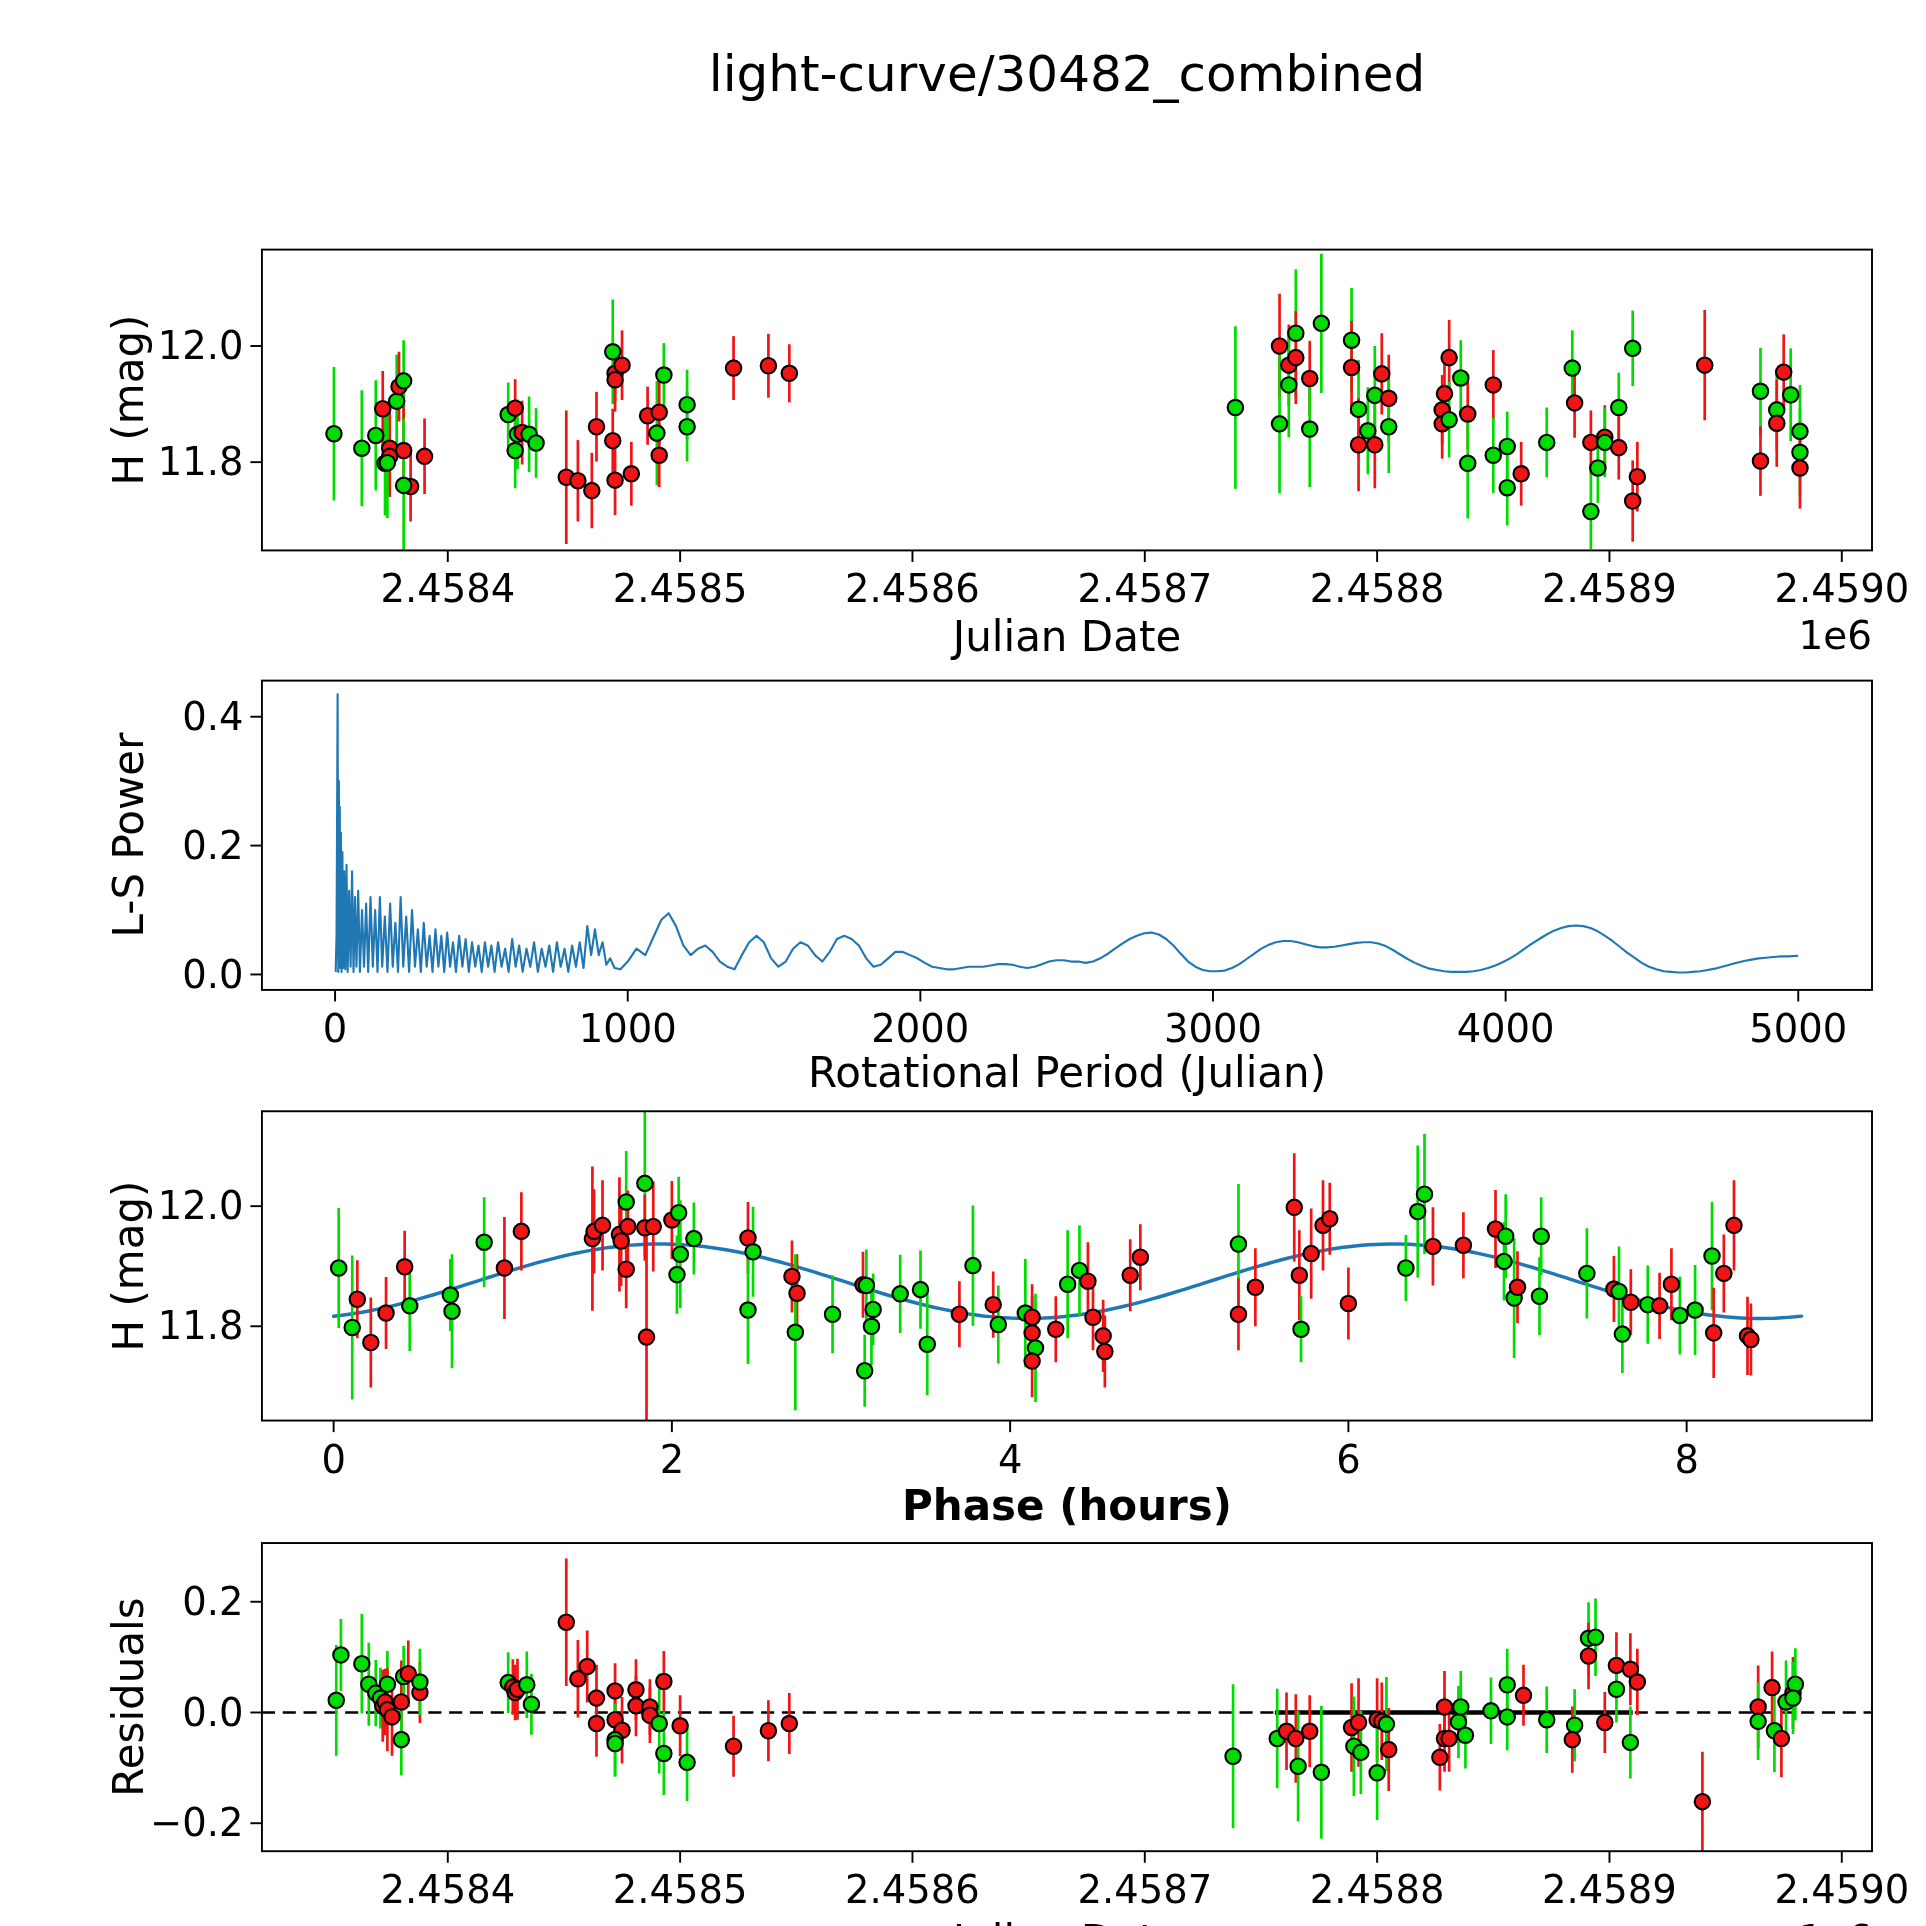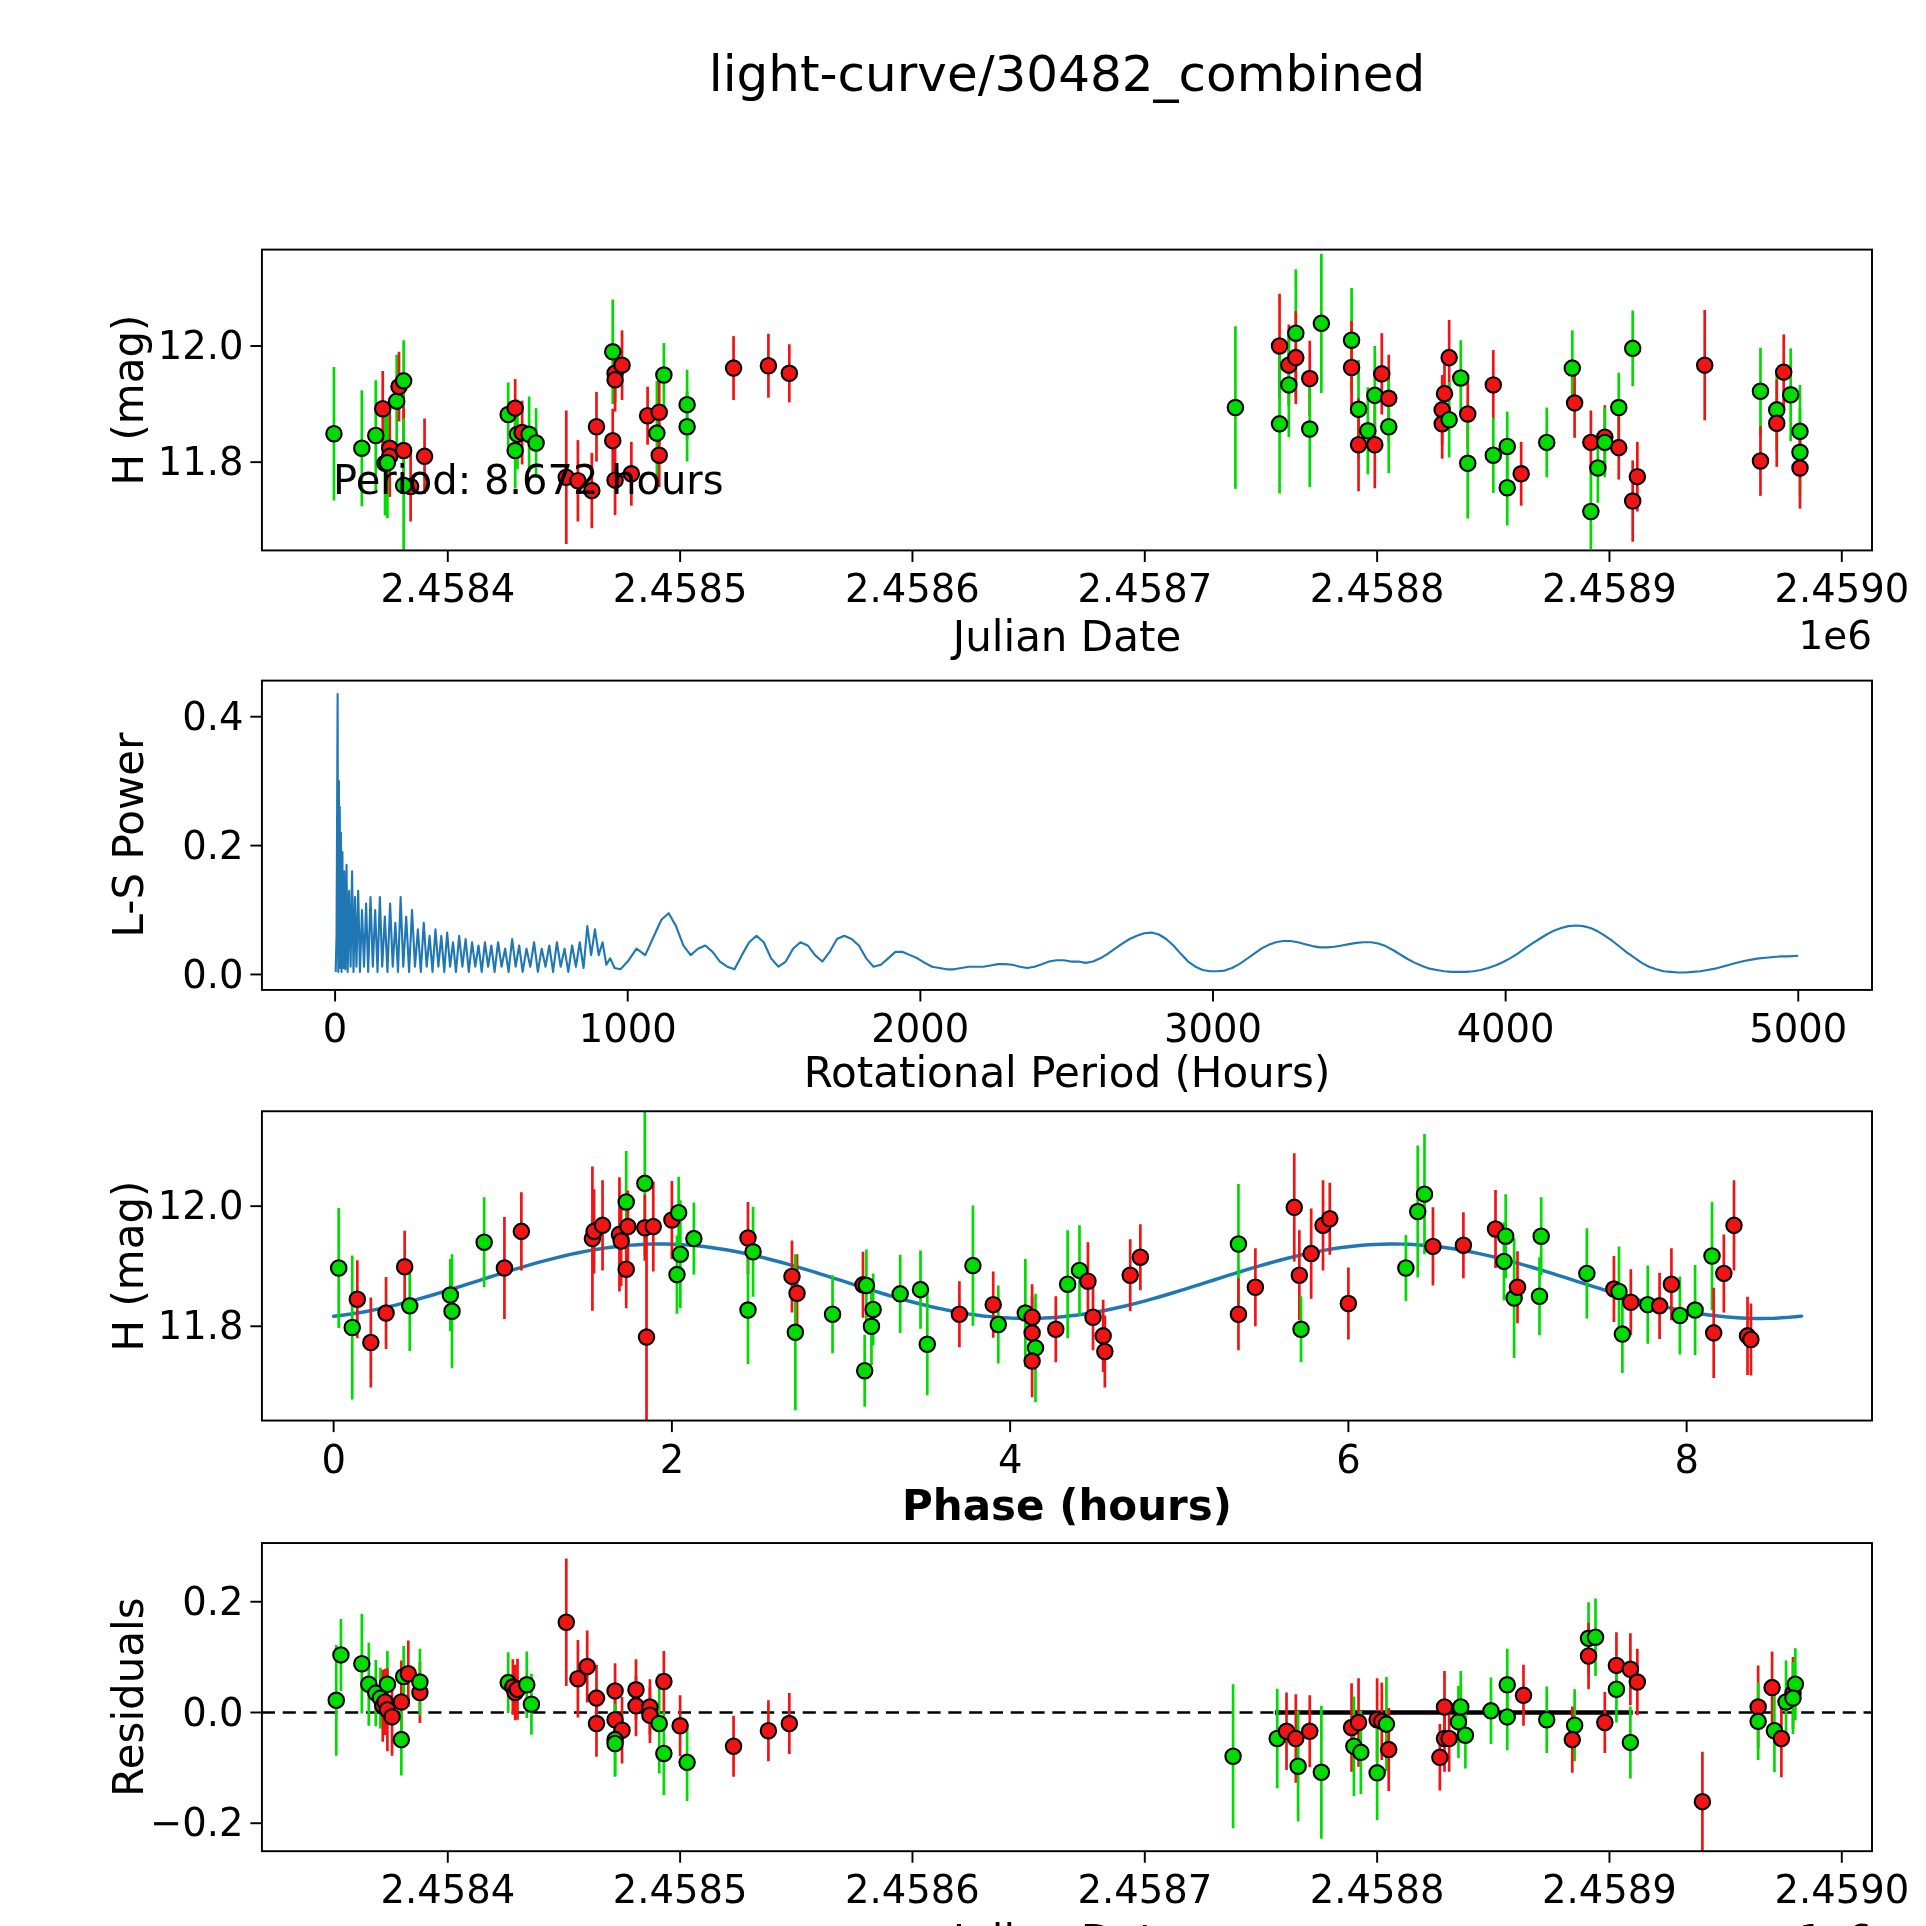--- a/index.html
+++ b/index.html
@@ -728,30 +728,29 @@
             <circle cx="4660.952380952381" cy="4372.576819407008" r="20" fill="#00dc00" stroke="#000000" stroke-width="5.5"></circle>
             <circle cx="4654.920634920635" cy="4408.5157232704405" r="20" fill="#00dc00" stroke="#000000" stroke-width="5.5"></circle>
           </g>
         </g>
         <rect x="680" y="4006" width="4180" height="800" fill="none" stroke="#000000" stroke-width="5"></rect>
       </g>
     </svg>
 
   <div class="lbl title" style="left:1067px;top:33px;font-size:50px;margin-top:16px;">light-curve/30482_combined</div>
 
-  <div class="lbl annot" style="left:333px;top:460px;font-size:40px;">Period: 8.672 hours</div>
 
   <div class="lbl ylab" style="left:129px;top:400px;font-size:42px;">H (mag)</div>
   <div class="lbl ylab" style="left:129px;top:835px;font-size:42px;">L-S Power</div>
   <div class="lbl ylab" style="left:129px;top:1266px;font-size:42px;">H (mag)</div>
   <div class="lbl ylab" style="left:129px;top:1697px;font-size:42px;">Residuals</div>
 
   <div class="lbl xlab" style="left:1067px;top:616px;font-size:42px;">Julian Date</div>
   <div class="lbl offset" style="left:1872px;top:616px;font-size:39px;">1e6</div>
 
-  <div class="lbl xlab" style="left:1067px;top:1052px;font-size:42px;">Rotational Period (Hours)</div>
+  <div class="lbl xlab" style="left:1067px;top:1052px;font-size:42px;">Rotational Period (Julian)</div>
 
   <div class="lbl xlab" style="left:1067px;top:1485px;font-size:42px;font-weight:bold;">Phase (hours)</div>
 
   <div class="lbl xlab" style="left:1067px;top:1920px;font-size:42px;">Julian Date</div>
   <div class="lbl offset" style="left:1872px;top:1920px;font-size:39px;">1e6</div>
 </div>
 
 
 </body></html>

